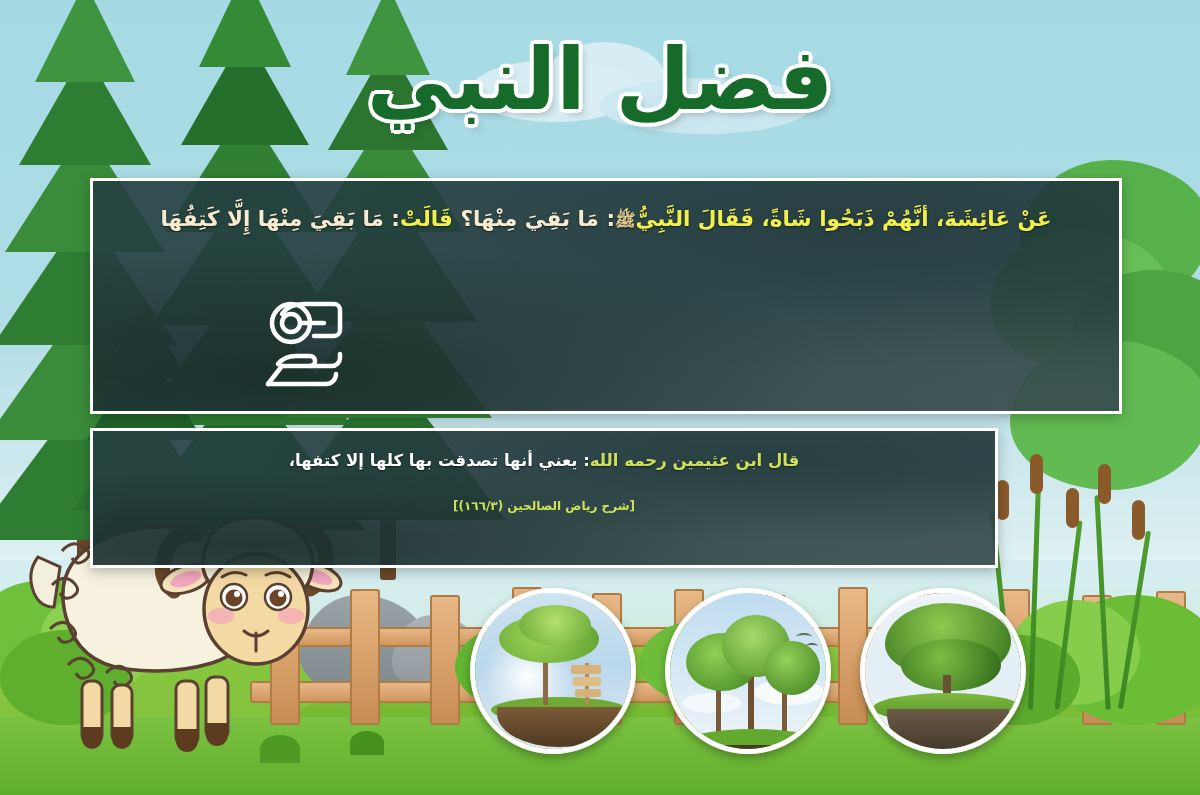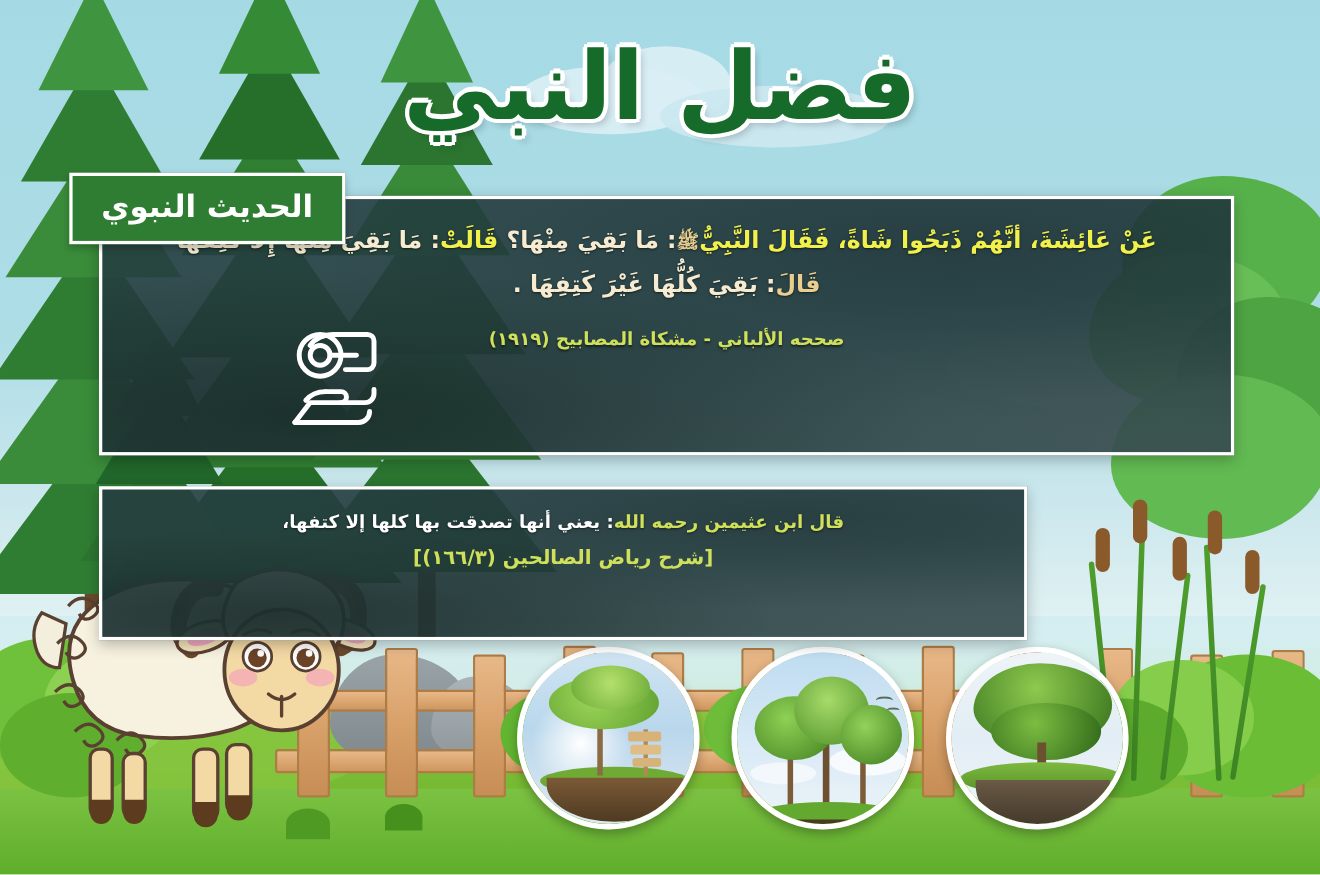--- a/index.html
+++ b/index.html
@@ -98,21 +98,21 @@
   }
   .panel::after{
     content:"";position:absolute;inset:0;
     background:
       radial-gradient(ellipse at 18% 85%, rgba(20,34,30,.55) 0%, rgba(20,34,30,0) 48%),
       radial-gradient(ellipse at 75% 20%, rgba(25,45,48,.45) 0%, rgba(25,45,48,0) 55%),
       radial-gradient(ellipse at 95% 95%, rgba(90,104,104,.35) 0%, rgba(90,104,104,0) 45%);
     pointer-events:none;
   }
   .panel-hadith{left:90px;top:178px;width:1032px;height:236px;}
-  .panel-sharh {left:90px;top:442px;width:844px;height:140px;}
+  .panel-sharh {left:90px;top:428px;width:908px;height:140px;}
 
   .p-inner{position:relative;z-index:3;padding:18px 34px 10px;text-align:center;}
 
   .h-line{
     font-size:21.5px;font-weight:bold;color:#f2e3bf;
     line-height:1.85;direction:rtl;
     text-shadow:0 1px 2px rgba(0,0,0,.55);
   }
   .hl-yellow{color:#f2f04a;}
   .hl-cream{color:#f7ecd2;}
@@ -122,21 +122,21 @@
   .src{
     margin-top:20px;font-size:16.5px;font-weight:bold;color:#cfe05a;
     direction:rtl;text-shadow:0 1px 2px rgba(0,0,0,.5);
   }
   .s-line{
     font-size:16.5px;font-weight:bold;color:#ffffff;line-height:1.95;direction:rtl;
     text-shadow:0 1px 2px rgba(0,0,0,.55);
   }
   .s-green{color:#cfe05a;}
   .s-gold{color:#e9cf8f;}
-  .s-ref{margin-top:6px;font-size:18px;font-weight:bold;color:#cfe05a;direction:rtl;}
+  .s-ref{margin-top:22px;font-size:12px;font-weight:bold;color:#cfe05a;direction:rtl;}
 
   
   .charity-icon{
     position:absolute;right:838px;top:296px;width:104px;height:96px;z-index:28;
   }
 
   
   .sheep{position:absolute;left:18px;bottom:28px;width:330px;height:268px;z-index:22;}
 
   
@@ -261,34 +261,27 @@
     <div class="cat-stem" style="left:152px;bottom:0;height:180px;transform:rotate(9deg);"></div>
     <div class="cat-head" style="left:16px;bottom:190px;"></div>
     <div class="cat-head" style="left:50px;bottom:216px;"></div>
     <div class="cat-head" style="left:86px;bottom:182px;"></div>
     <div class="cat-head" style="left:118px;bottom:206px;"></div>
     <div class="cat-head" style="left:152px;bottom:170px;"></div>
   </div>
 
   <h1 class="title">فضل النبي</h1>
 
-  <div class="badge">
-    <span>الحديث النبوي</span>
-  </div>
 
   <div class="panel panel-hadith">
     <div class="p-inner">
       <div class="h-line">
         <span class="hl-yellow">عَنْ عَائِشَةَ، أنَّهُمْ ذَبَحُوا شَاةً، فَقَالَ النَّبِيُّ</span><span class="salla">ﷺ</span><span class="hl-cream">: مَا بَقِيَ مِنْهَا؟</span>
         <span class="hl-yellow">قَالَتْ</span><span class="hl-cream">: مَا بَقِيَ مِنْهَا إِلَّا كَتِفُهَا</span>
       </div>
-      <div class="h-line">
-        <span class="hl-gold">قَالَ</span><span class="hl-cream">: بَقِيَ كُلُّهَا غَيْرَ كَتِفِهَا .</span>
-      </div>
-      <div class="src">صححه الألباني - مشكاة المصابيح (١٩١٩)</div>
     </div>
   </div>
 
   <div class="charity-icon">
     <svg viewBox="0 0 104 96" width="104" height="96" fill="none" stroke="#ffffff" stroke-width="4.5" stroke-linecap="round" stroke-linejoin="round">
 
       <path d="M46 8 h30 a6 6 0 0 1 6 6 v20 a6 6 0 0 1 -6 6 h-20"></path>
       <path d="M46 8 c-10 0 -18 4 -22 10"></path>
       <circle cx="33" cy="27" r="19"></circle>
       <circle cx="33" cy="27" r="9"></circle>

